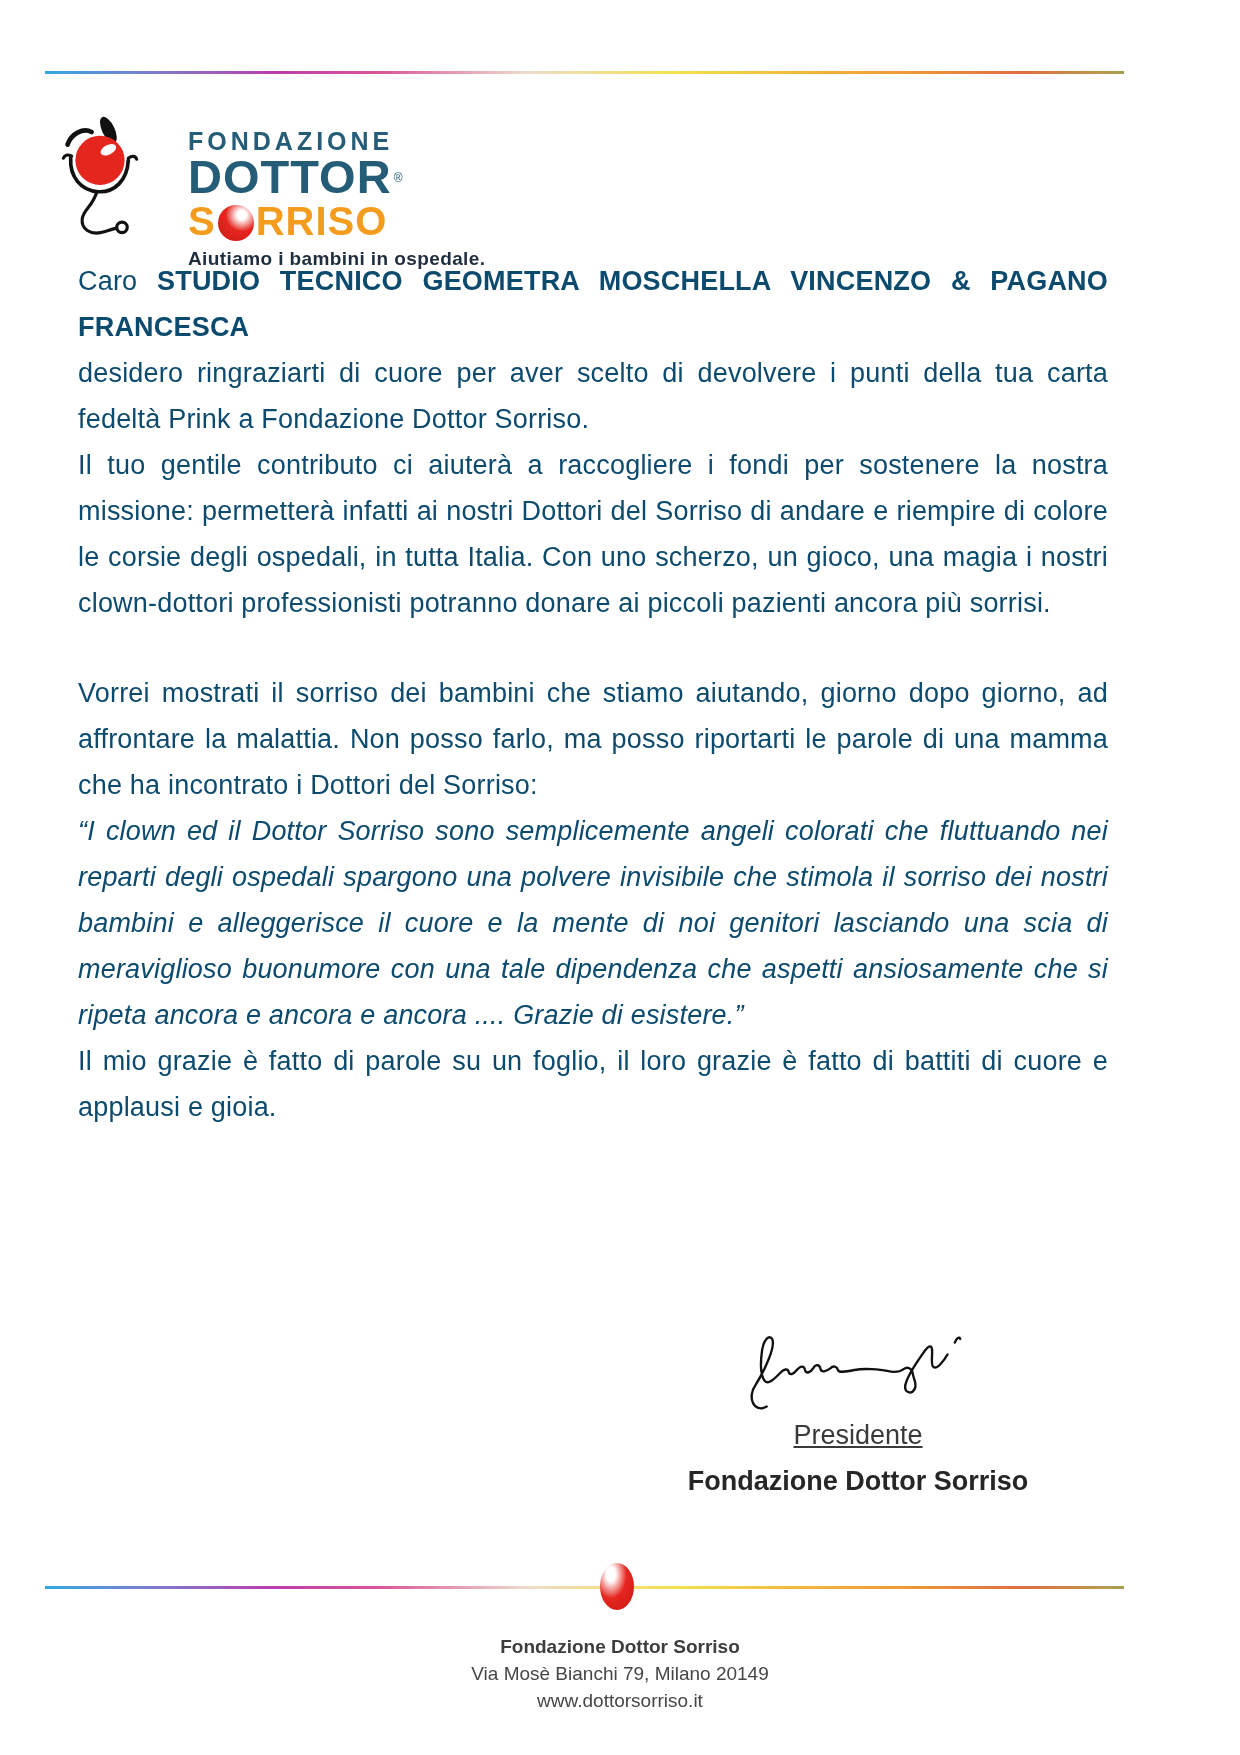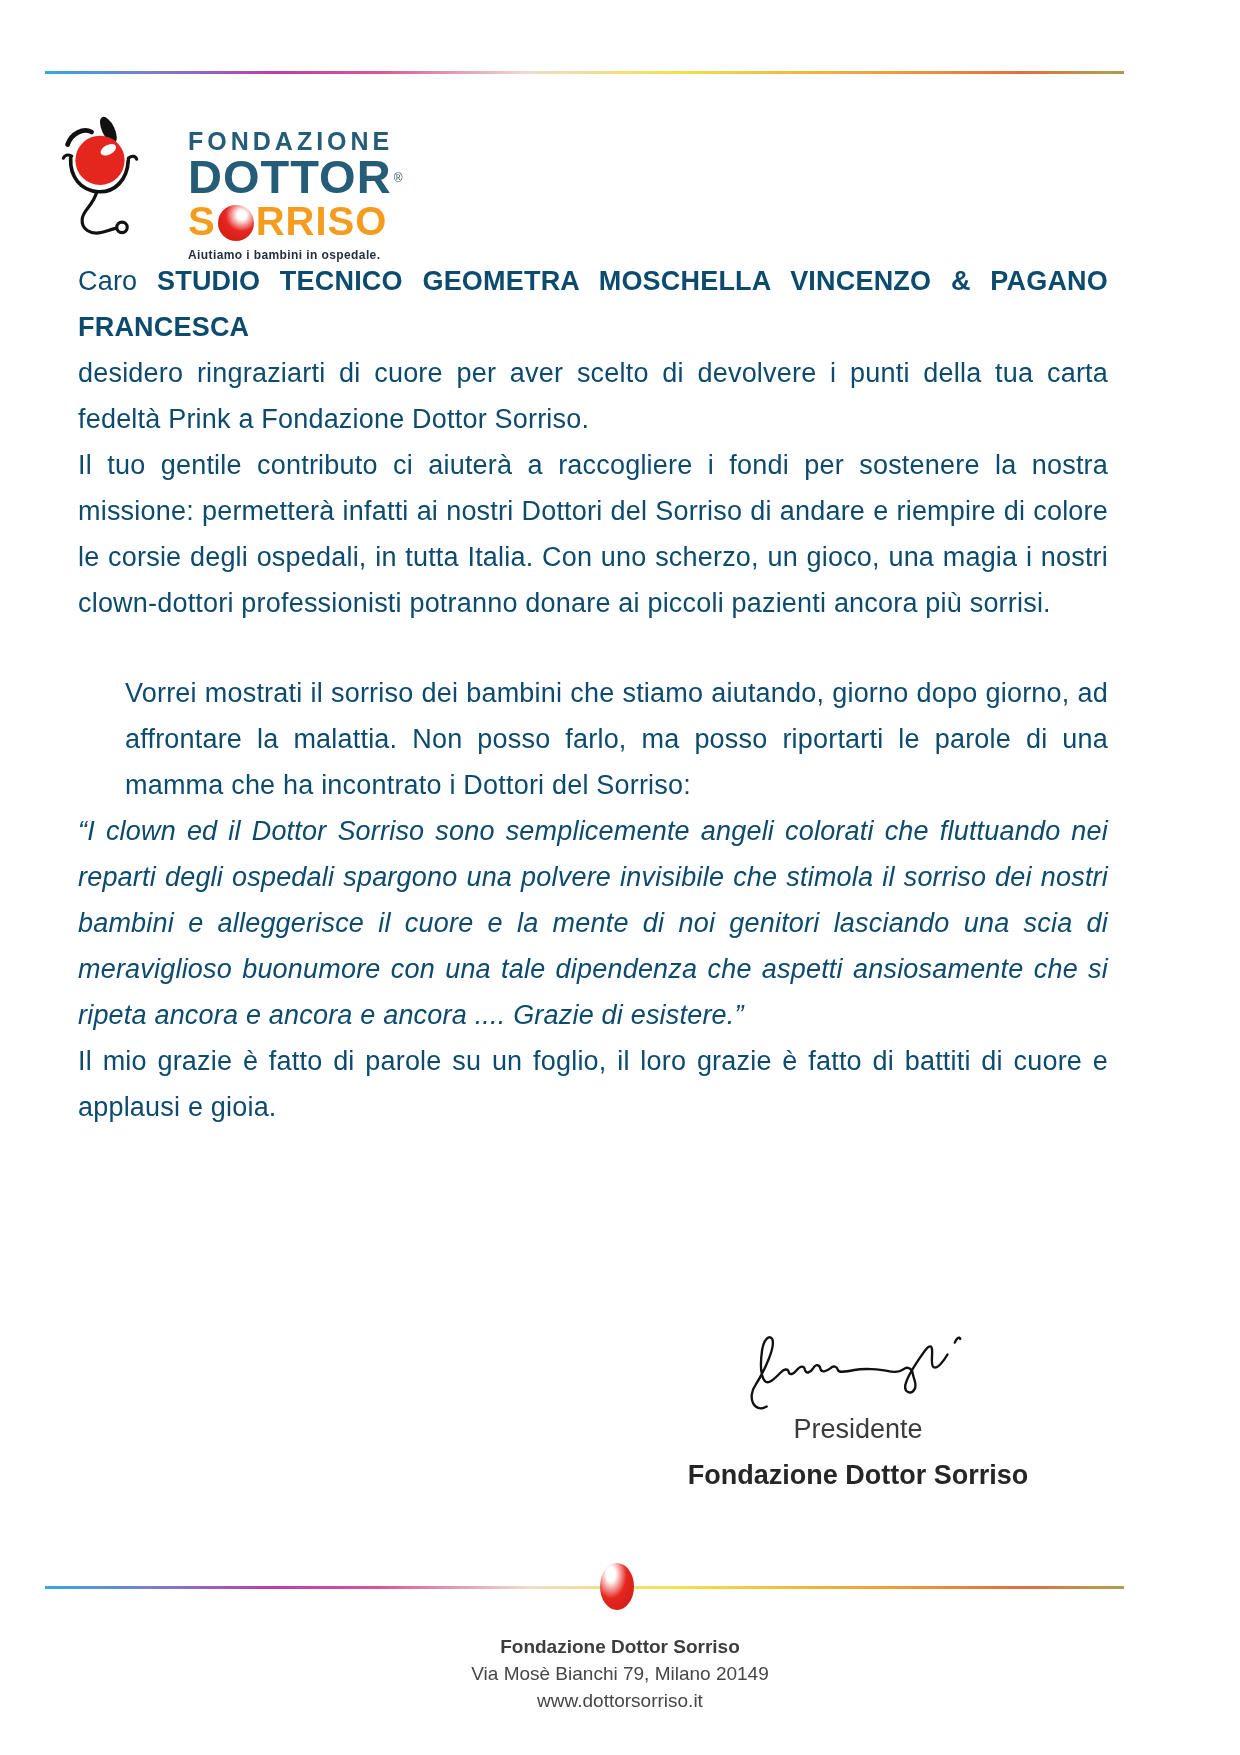--- a/index.html
+++ b/index.html
@@ -29,39 +29,39 @@
   .logo{position:absolute;left:58px;top:110px;display:flex;align-items:flex-start;}
   .logo-icon{width:128px;height:132px;flex:0 0 auto;}
   .logo-text{margin-left:2px;margin-top:18px;}
   .logo-line1{color:#255c78;font-weight:700;font-size:25px;letter-spacing:4px;line-height:26px;}
   .logo-line2{color:#255c78;font-weight:800;font-size:47px;letter-spacing:1px;line-height:46px;position:relative;display:inline-block;}
   .logo-reg{position:absolute;top:1px;right:-12px;font-size:12px;font-weight:400;color:#255c78;}
   .logo-line3{color:#f49c1e;font-weight:800;font-size:40px;letter-spacing:1px;line-height:42px;display:flex;align-items:center;}
   .logo-ball{display:inline-block;width:36px;height:36px;border-radius:50%;margin:0 2px;
     background:radial-gradient(circle at 66% 28%, #ffffff 0 13%, #e5261f 46%, #c91a12 100%);
     transform:translateY(2px);}
-  .logo-tagline{color:#1f2d3d;font-weight:700;font-size:12px;margin-top:6px;letter-spacing:.4px;}
+  .logo-tagline{color:#1f2d3d;font-weight:700;font-size:19px;margin-top:6px;letter-spacing:.4px;}
 
   
   .letter{
     position:absolute;left:78px;top:258px;width:1030px;
     color:#0c4a6e;font-size:27px;line-height:46px;letter-spacing:.2px;
     text-align:justify;
   }
   .letter p{margin:0;}
-  .letter p.gap{margin-top:44px;margin-left:47px;}
+  .letter p.gap{margin-top:44px;}
   .greeting{font-weight:400;}
   .greeting b{font-weight:700;}
   .quote{font-style:italic;}
 
   
   .sig-block{position:absolute;left:682px;top:1326px;width:352px;text-align:center;color:#3a3a3a;}
   .sig-name{font-size:27px;line-height:34px;}
   .sig-svg{display:block;margin:2px auto 0 auto;}
-  .sig-title{font-size:27px;line-height:34px;}
+  .sig-title{font-size:27px;line-height:34px;margin-top:6px;text-decoration:underline;}
   .sig-org{font-size:27px;line-height:34px;font-weight:800;margin-top:12px;color:#262626;}
 
   
   .footer{position:absolute;left:0;top:1633px;width:1240px;text-align:center;color:#464646;}
   .footer-org{font-weight:700;font-size:19px;line-height:27px;color:#3d3d3d;}
   .footer-line{font-size:19px;line-height:27px;}
 </style>
 </head>
 <body>
 

